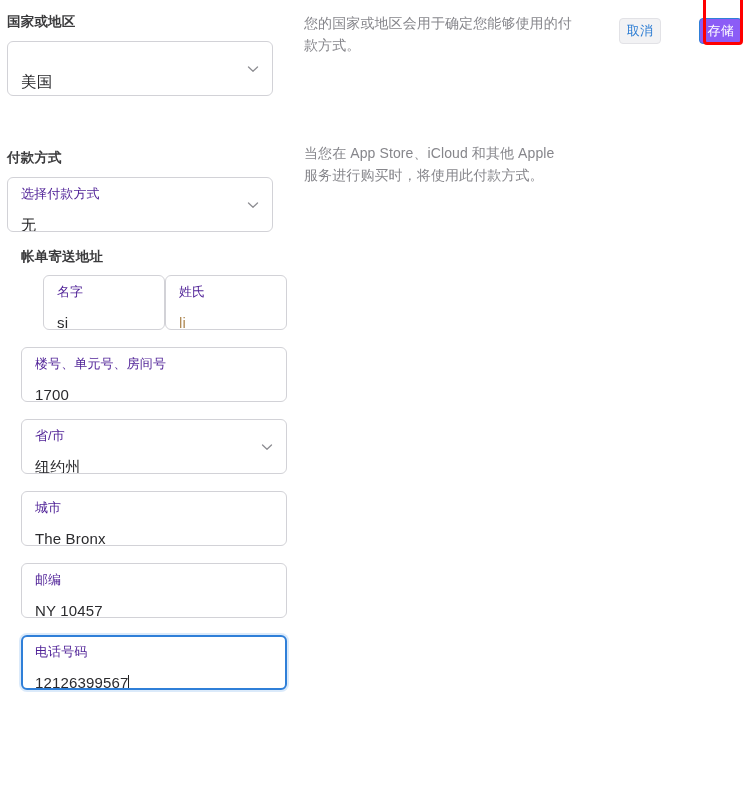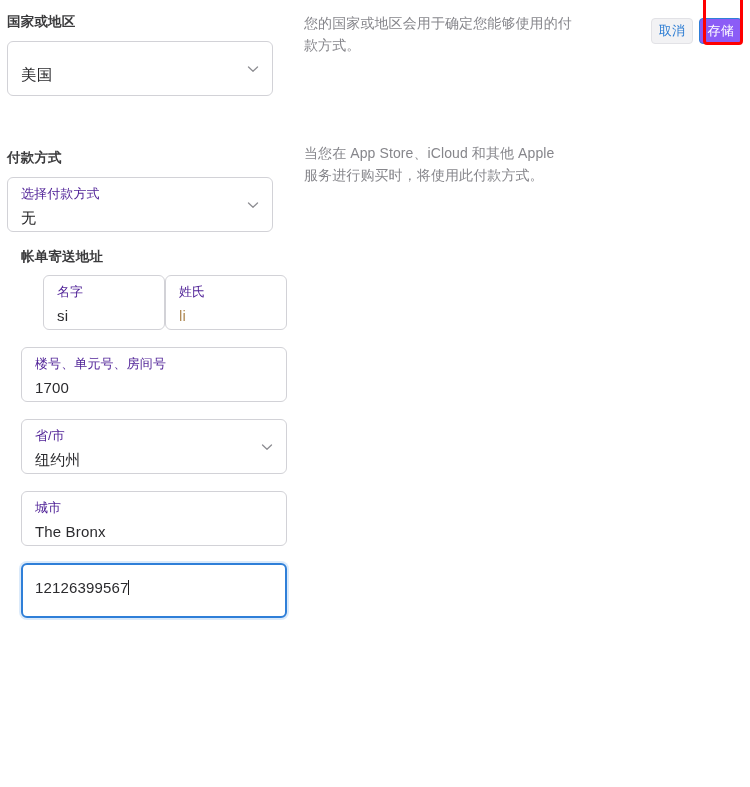--- a/index.html
+++ b/index.html
@@ -71,21 +71,21 @@
     font-size: 13px;
     color: #4c1d95;
     line-height: 1.25;
     letter-spacing: .1px;
     white-space: nowrap;
   }
   .field-value {
     font-size: 15px;
     color: #1d1d1f;
     line-height: 1.2;
-    margin-top: 7px;
+    margin-top: 14px;
     letter-spacing: .15px;
     white-space: nowrap;
   }
   .field-value.muted {
     color: #b08a55;
   }
   .field-value.dark {
     color: #2b2b2e;
   }
 
@@ -130,20 +130,21 @@
   .btn {
     font-family: "Liberation Sans", "DejaVu Sans", sans-serif;
     font-size: 13px;
     line-height: 1;
     border-radius: 4px;
     padding: 5px 7px 6px 7px;
     cursor: pointer;
     white-space: nowrap;
     border: 1px solid transparent;
     letter-spacing: .3px;
+    margin-left: 32px;
   }
   .btn-cancel {
     background: #f2f2f4;
     color: #2b7cd3;
     border-color: #e2e2e6;
   }
   .btn-save {
     background: #8b5cf6;
     color: #ffffff;
     border-color: #2f7fd8;
@@ -221,22 +222,27 @@
             <path d="M2.5 5 L7 9.3 L11.5 5" fill="none" stroke="#8e8e93" stroke-width="1.3" stroke-linecap="round" stroke-linejoin="round"></path>
           </svg>
         </span>
       </div>
 
       <div class="field" style="margin-top:17px;">
         <div class="field-label">城市</div>
         <div class="field-value dark">The Bronx</div>
       </div>
 
+      <div class="field" style="margin-top:17px;">
+        <div class="field-label">邮编</div>
+        <div class="field-value dark">NY 10457</div>
+      </div>
 
       <div class="field focused" style="margin-top:17px;">
+        <div class="field-label">电话号码</div>
         <div class="field-value dark">
           <span>12126399567</span><span class="caret"></span>
         </div>
       </div>
 
     </div>
   </div>
 
   <div class="col-right">
     <div class="help-text" style="position:absolute; left:0; top:13px; width:268px;">您的国家或地区会用于确定您能够使用的付款方式。</div>

